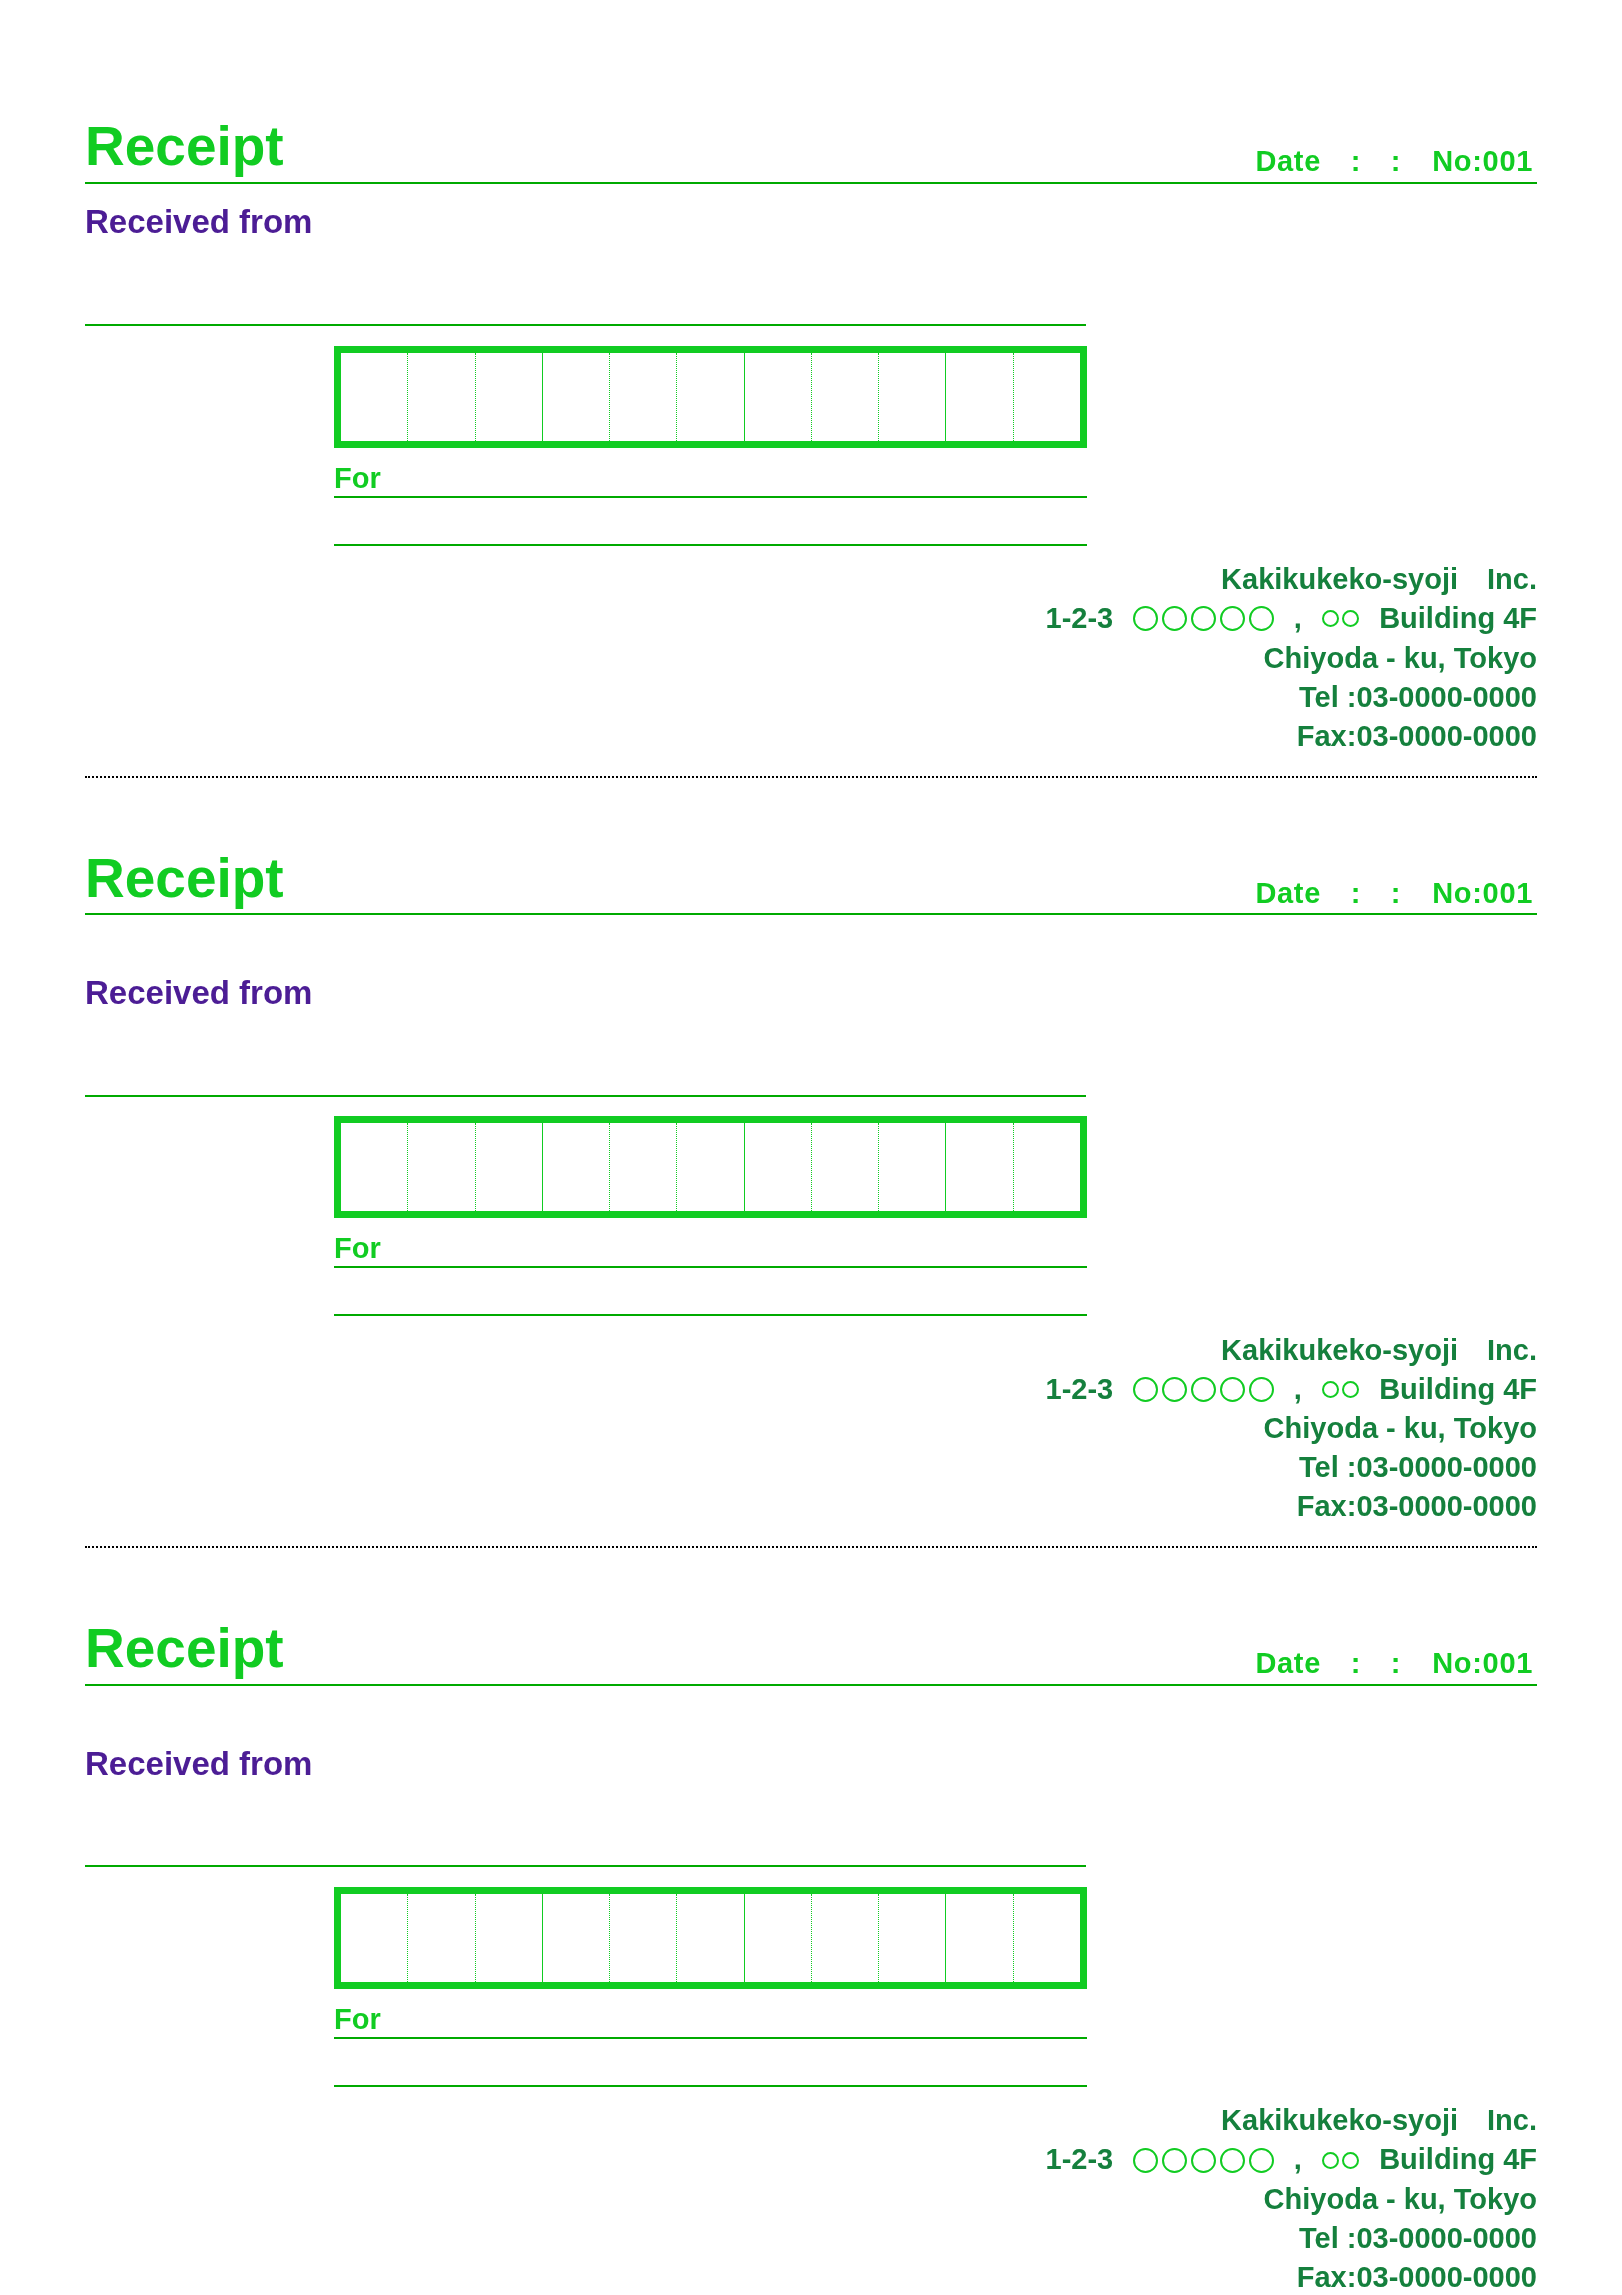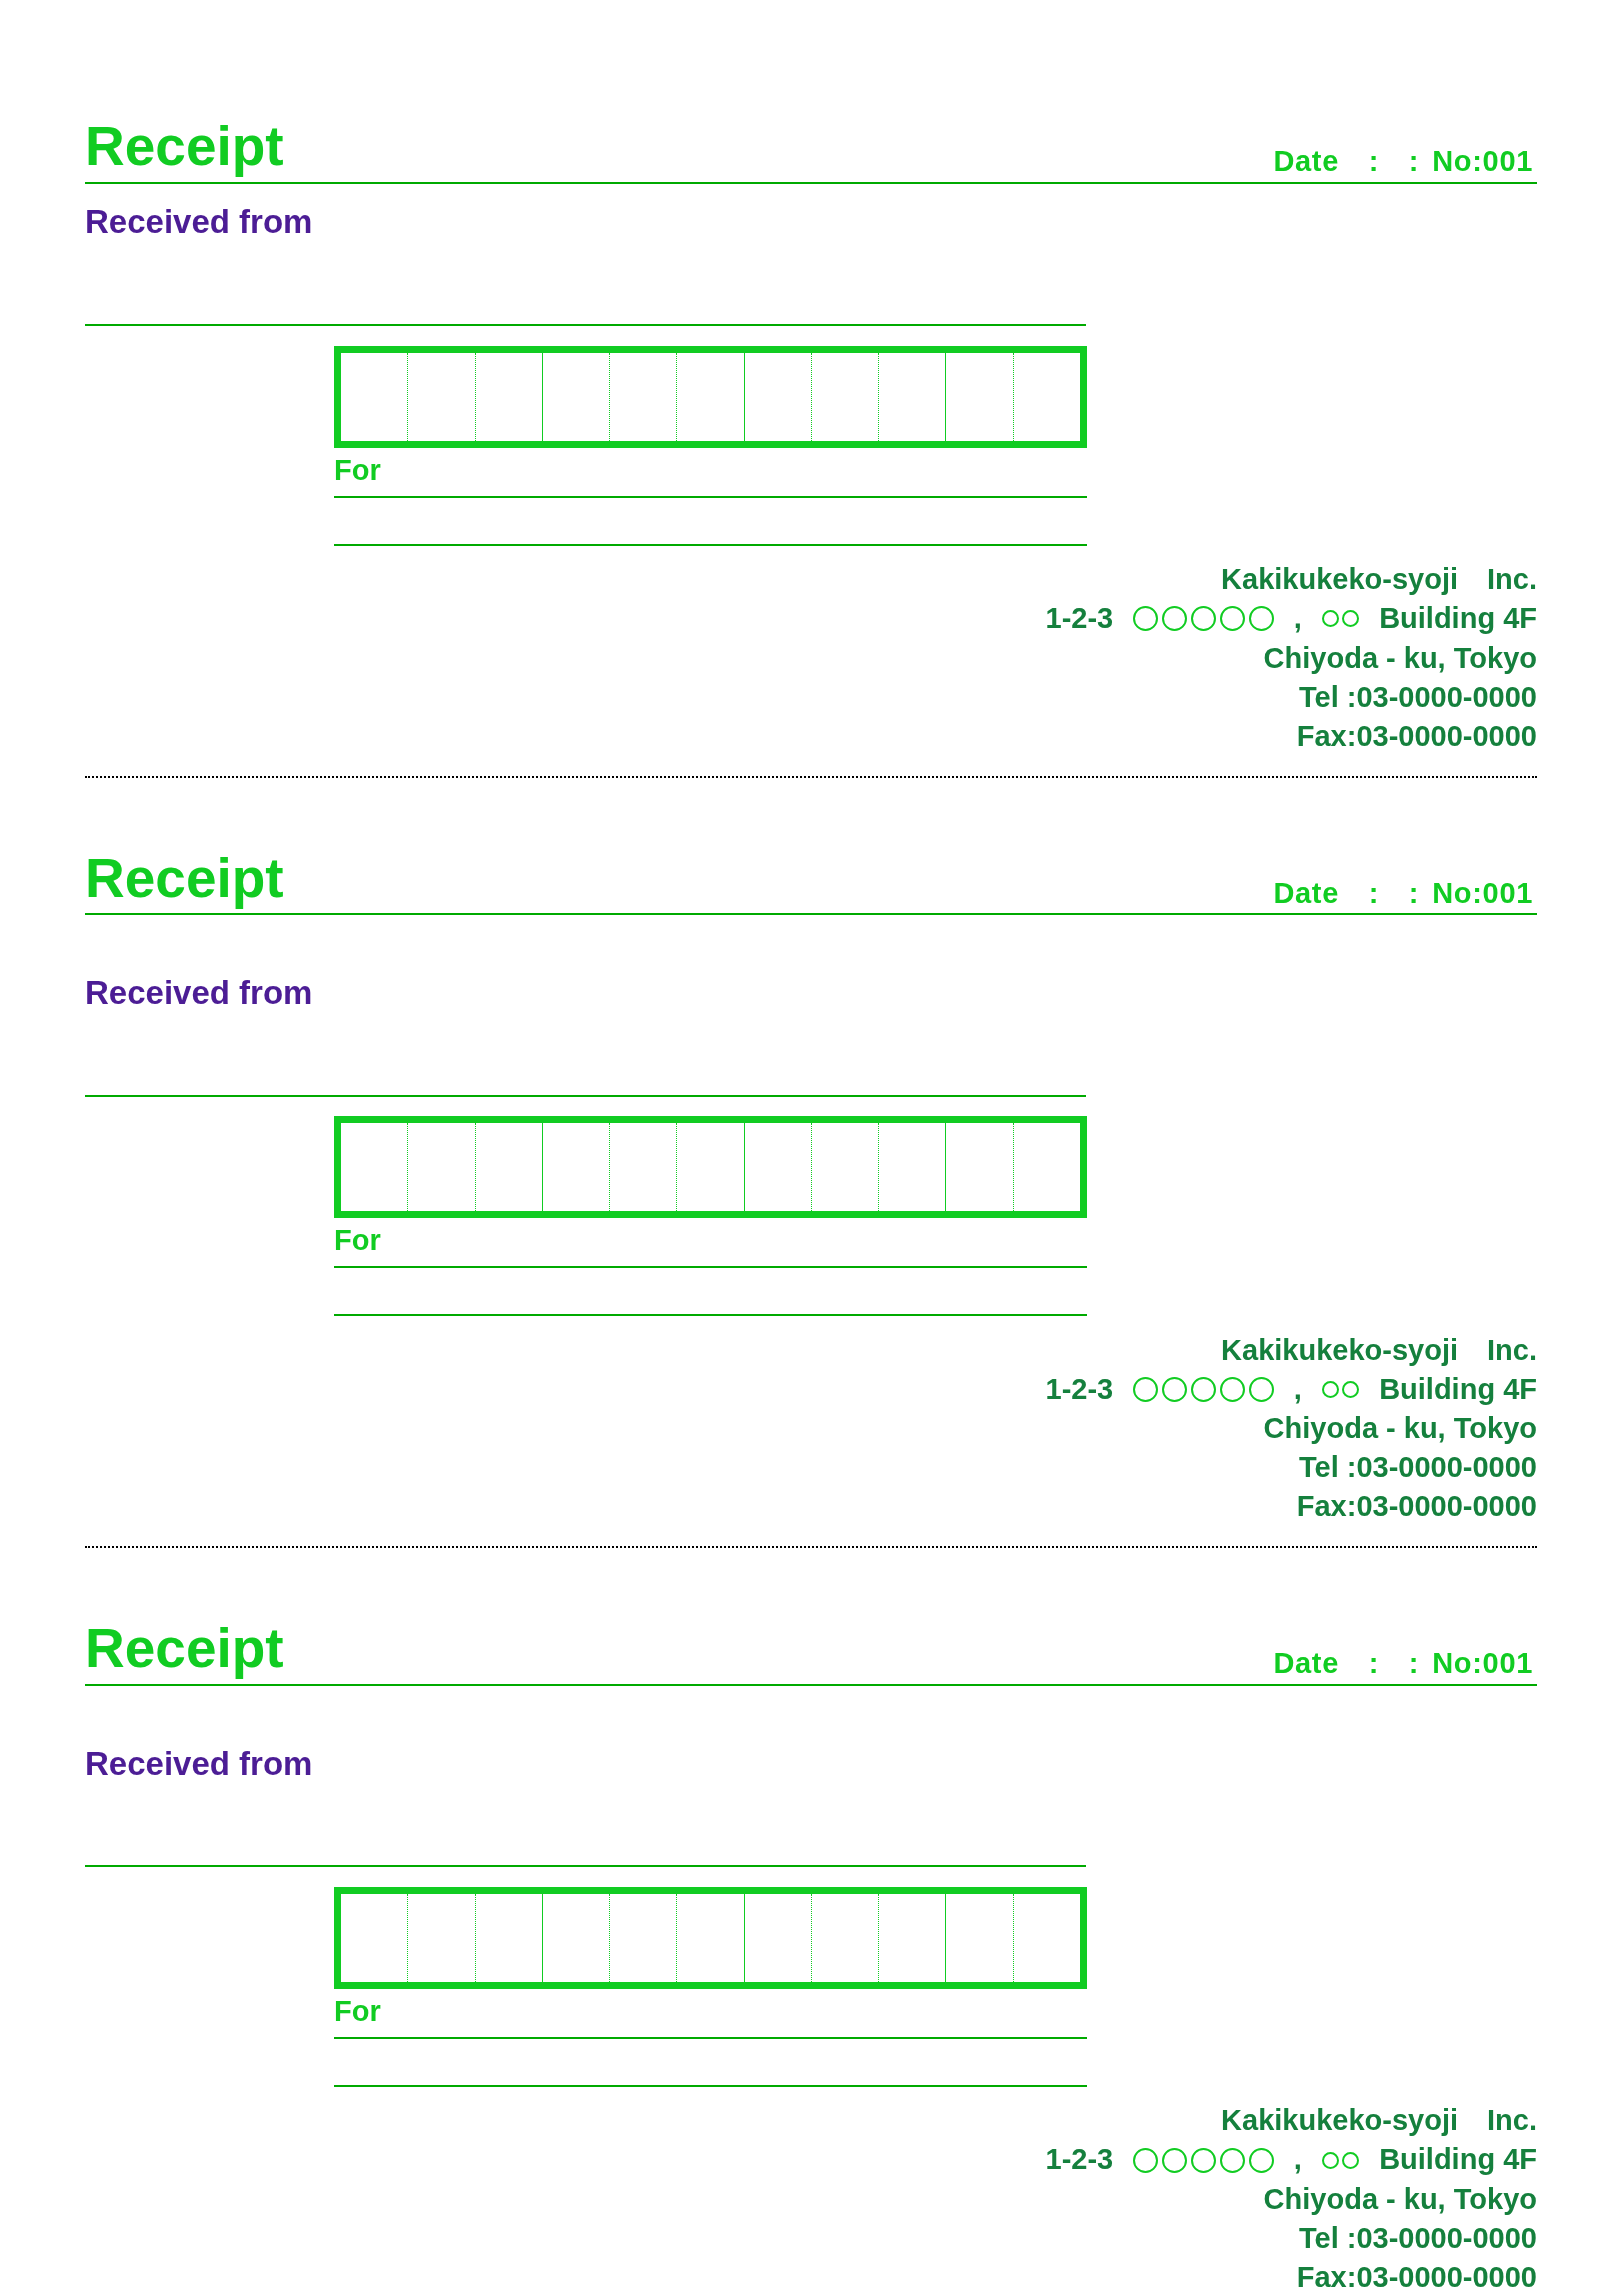--- a/index.html
+++ b/index.html
@@ -32,21 +32,21 @@
       font-weight: bold;
       color: #1c2;
       flex: 0 0 auto;
       margin-top: 16px;
     }
     .date-no {
       font-size: 29px;
       font-weight: bold;
       color: #1c2;
       display: flex;
-      gap: 13px;
+      gap: 31px;
       padding-right: 3.9px;
       letter-spacing: 0.7px;
     }
     .received-from-label {
       font-size: 33px;
       font-weight: bold;
       color: #4c1d95;
       margin-bottom: 19.6px;
     }
     .received-from-line {
@@ -82,21 +82,21 @@
     .amount-cell:first-child {
       border-left: none;
     }
     .for-row {
       margin-left: 249px;
       width: 753px;
       border-bottom: 2.6px solid #0a0;
       display: flex;
       align-items: flex-end;
       height: 41px;
-      padding-bottom: 9px;
+      padding-bottom: 1px;
     }
     .for-label {
       font-size: 29px;
       font-weight: bold;
       color: #1c2;
     }
     .for-line2 {
       margin-left: 249px;
       width: 753px;
       border-bottom: 2.6px solid #0a0;

